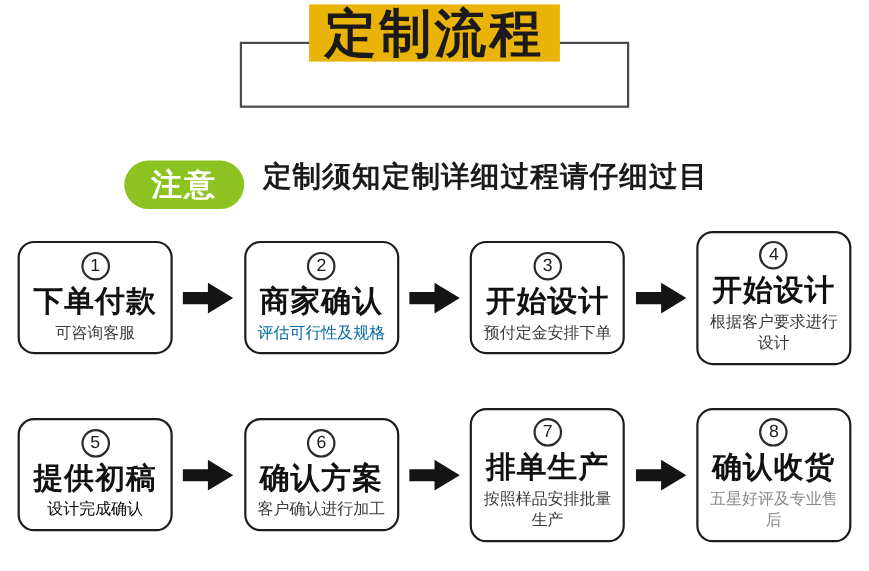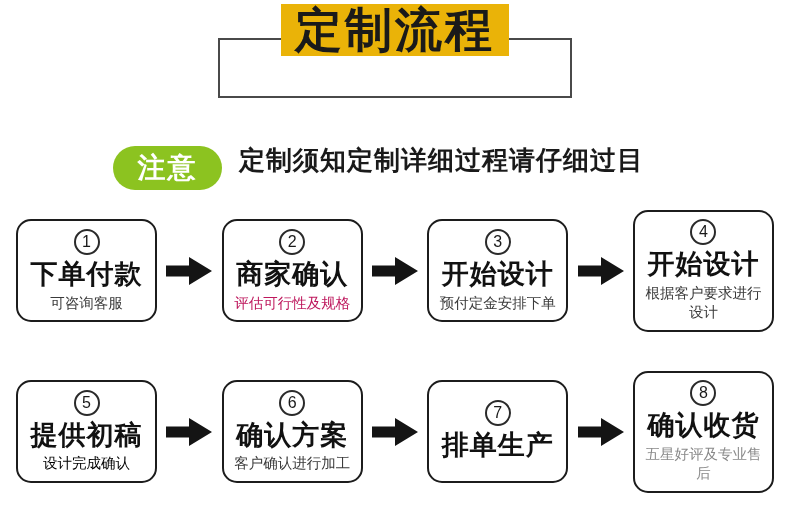--- a/index.html
+++ b/index.html
@@ -170,21 +170,21 @@
         <span class="step-desc" style="color: rgb(58, 58, 58);">可咨询客服</span>
       </div>
       <span class="arrow">
         <svg width="46" height="30" viewBox="0 0 46 30">
             <path d="M0 9.5 H23 V1 L46 15 L23 29 V20.5 H0 Z" fill="#141414"></path>
           </svg>
       </span>
       <div class="step-box">
         <span class="step-num">2</span>
         <span class="step-title">商家确认</span>
-        <span class="step-desc" style="color: #be185d;">评估可行性及规格</span>
+        <span class="step-desc" style="color: #0369a1;">评估可行性及规格</span>
       </div>
       <span class="arrow">
         <svg width="46" height="30" viewBox="0 0 46 30">
             <path d="M0 9.5 H23 V1 L46 15 L23 29 V20.5 H0 Z" fill="#141414"></path>
           </svg>
       </span>
       <div class="step-box">
         <span class="step-num">3</span>
         <span class="step-title">开始设计</span>
         <span class="step-desc" style="color: rgb(58, 58, 58);">预付定金安排下单</span>
@@ -218,20 +218,21 @@
         <span class="step-desc" style="color: rgb(58, 58, 58);">客户确认进行加工</span>
       </div>
       <span class="arrow">
         <svg width="46" height="30" viewBox="0 0 46 30">
             <path d="M0 9.5 H23 V1 L46 15 L23 29 V20.5 H0 Z" fill="#141414"></path>
           </svg>
       </span>
       <div class="step-box">
         <span class="step-num">7</span>
         <span class="step-title">排单生产</span>
+        <span class="step-desc" style="color: rgb(58, 58, 58);">按照样品安排批量生产</span>
       </div>
       <span class="arrow">
         <svg width="46" height="30" viewBox="0 0 46 30">
             <path d="M0 9.5 H23 V1 L46 15 L23 29 V20.5 H0 Z" fill="#141414"></path>
           </svg>
       </span>
       <div class="step-box">
         <span class="step-num">8</span>
         <span class="step-title">确认收货</span>
         <span class="step-desc" style="color: rgb(138, 138, 138);">五星好评及专业售后</span>

